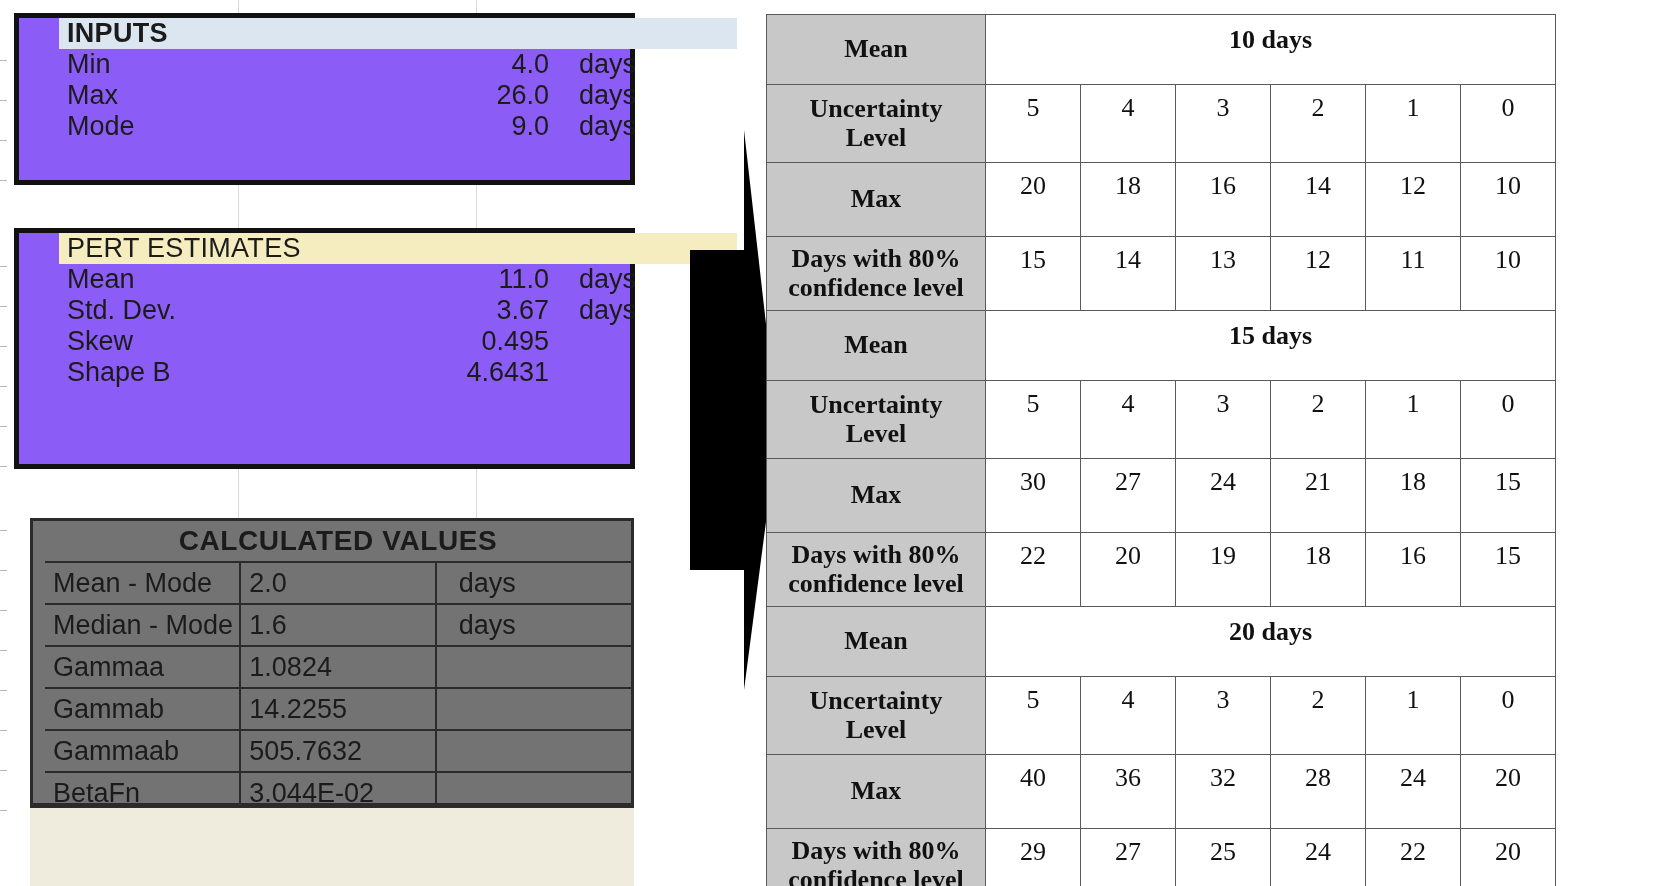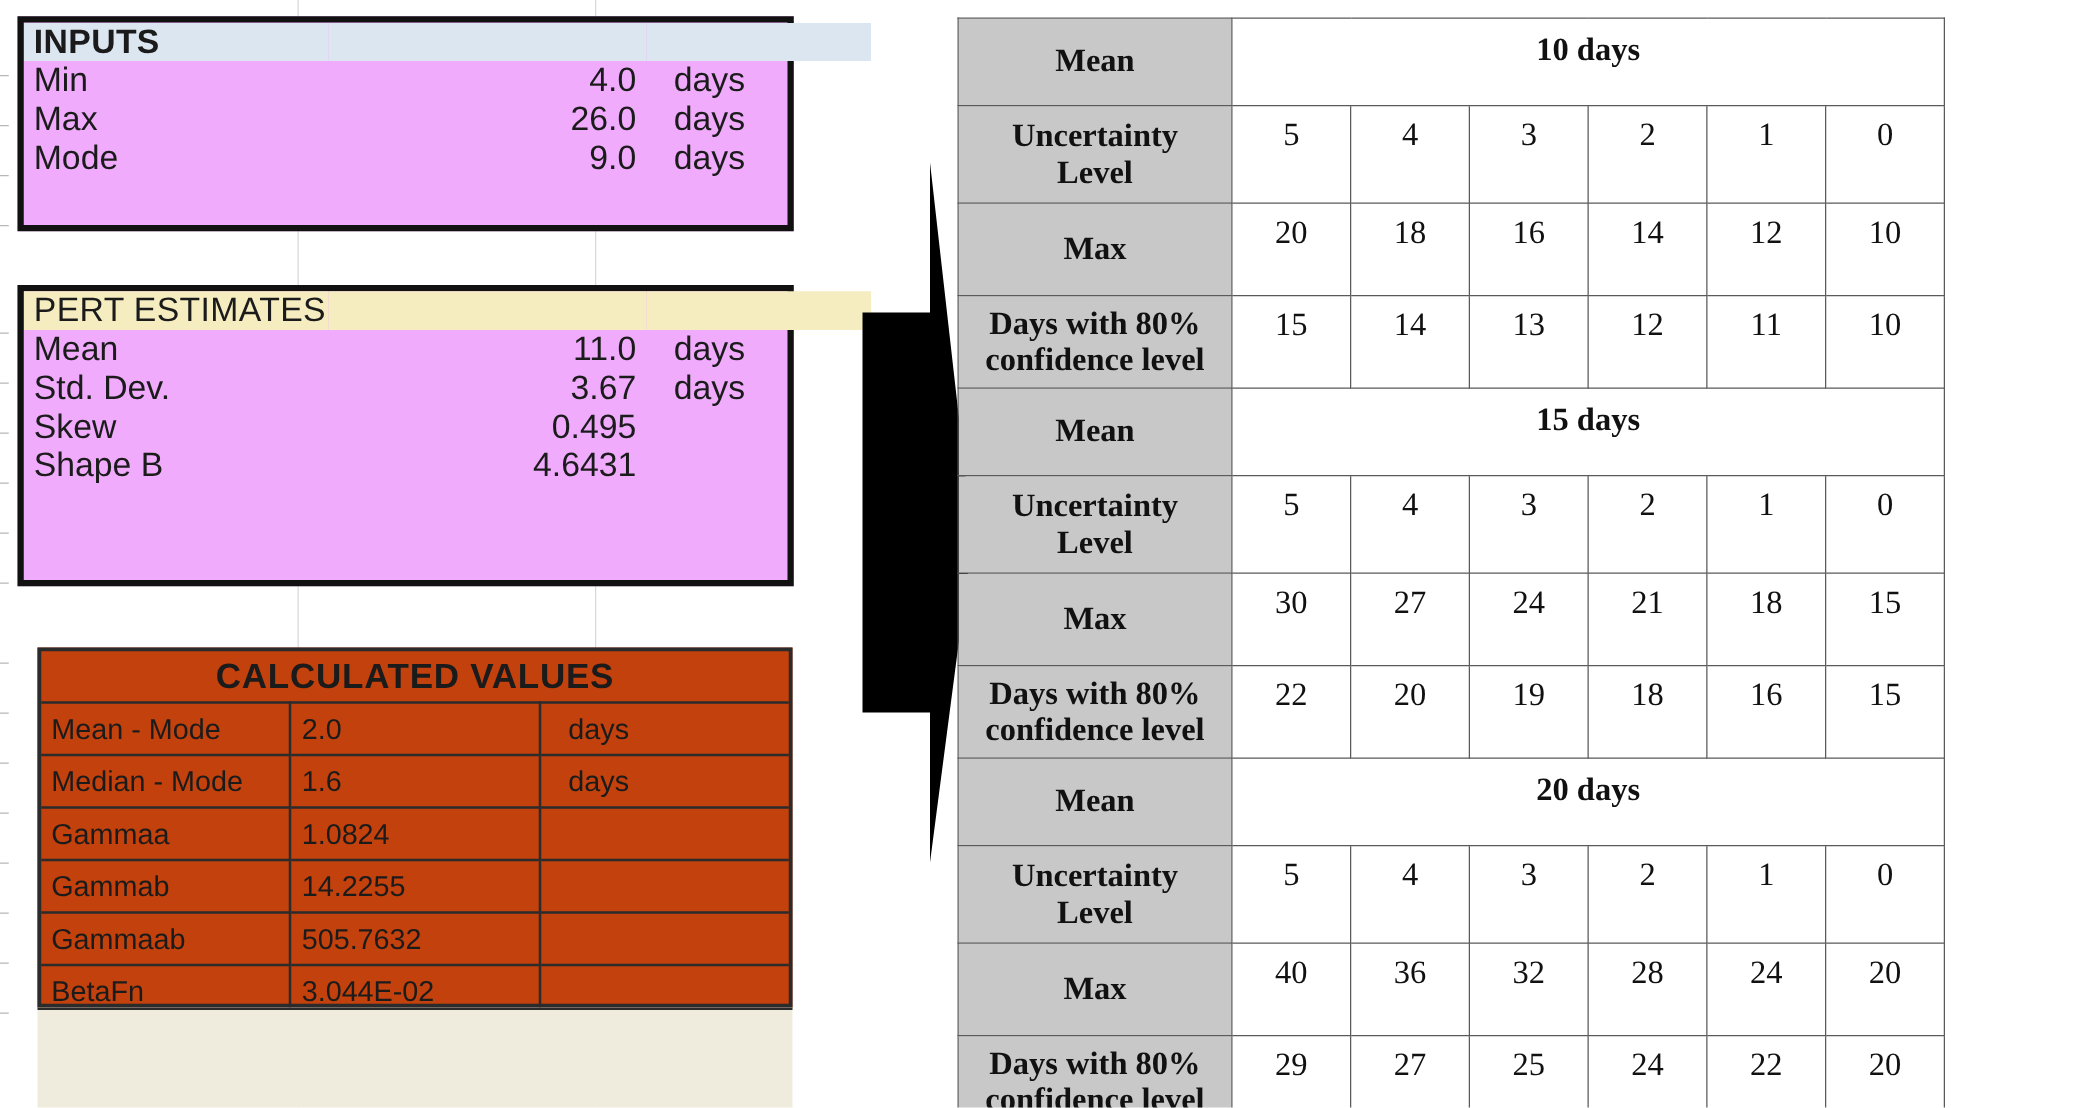--- a/index.html
+++ b/index.html
@@ -33,22 +33,23 @@
   .sheet-tick {
     position: absolute;
     width: 7px;
     height: 1px;
     background: #b8b8b8;
   }
 
   .ss-box {
     position: absolute;
     border: 5px solid #111111;
-    background: #f0abfc;
+    background: #8b5cf6;
     box-sizing: border-box;
+    padding-left: 40px;
   }
 
   .ss-table {
     width: 100%;
     border-collapse: collapse;
     table-layout: fixed;
   }
   .ss-table td {
     padding: 0 8px;
     font-size: 27px;
@@ -69,31 +70,32 @@
   .hdr-pert {
     background: #f5edc0;
     font-weight: normal;
     letter-spacing: 0.3px;
   }
 
   
   #calc-box {
     position: absolute;
     border: 3px solid #2b2b2b;
-    background: #c2410c;
+    background: #737373;
     box-sizing: border-box;
+    padding-left: 12px;
   }
   #calc-box table {
     width: 100%;
     border-collapse: collapse;
     table-layout: fixed;
   }
   #calc-box td {
     border: 2px solid #2b2b2b;
-    font-size: 23px;
+    font-size: 27px;
     color: #1b1b1b;
     padding: 0 8px;
     height: 40px;
     white-space: nowrap;
     overflow: hidden;
   }
   #calc-box td.calc-title {
     border-left: none;
     border-right: none;
     border-top: none;

